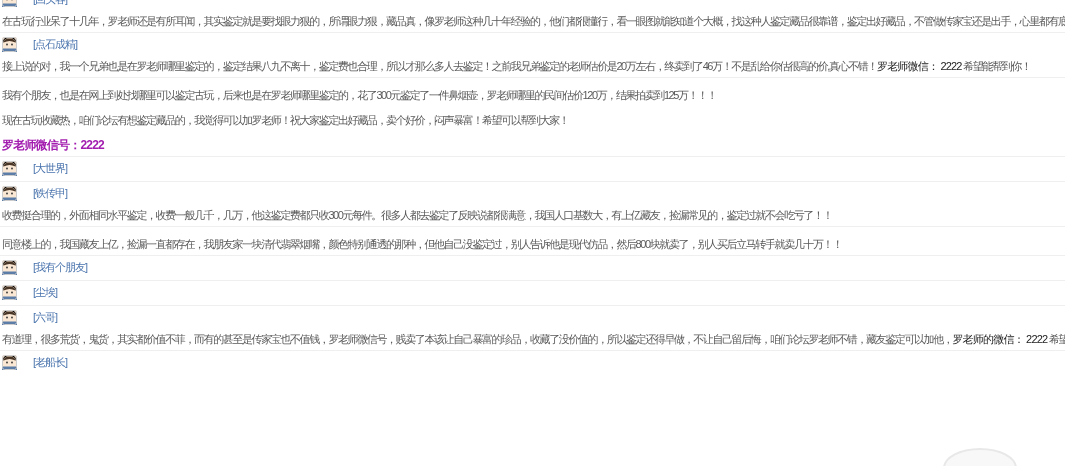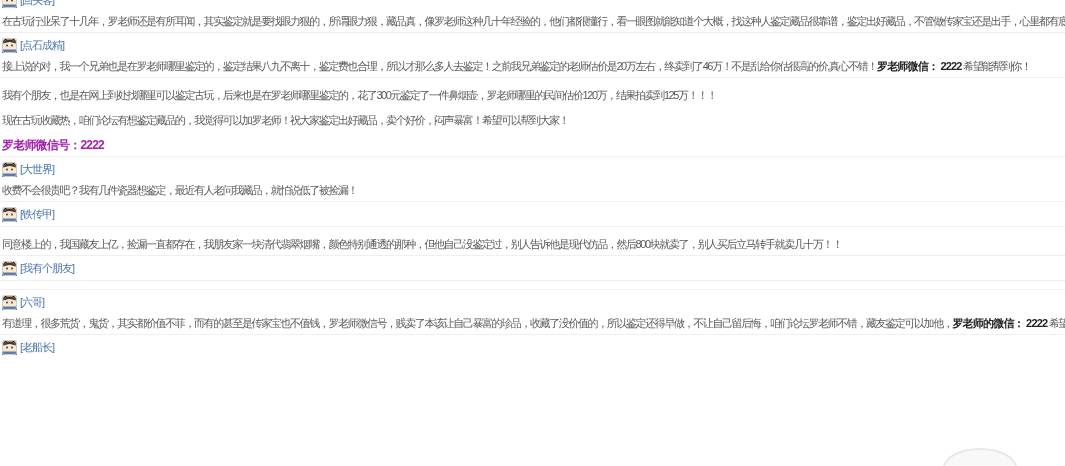--- a/index.html
+++ b/index.html
@@ -18,22 +18,22 @@
     top: -12px; left: 0; right: 0;
   }
   .comment {
     padding: 4px 0 4px 2px;
     border-top: 1px solid #efefef;
   }
   .comment.first { border-top: none; }
   .user-row {
     height: 16px;
     display: flex;
-    align-items: center;
-    gap: 3px;
+    align-items: flex-start;
+    gap: 16px;
   }
   .avatar {
     width: 15px; height: 15px;
     flex: 0 0 15px;
     display: inline-block;
   }
   .username {
     font-size: 11px;
     letter-spacing: -1px;
     color: #4a74ad;
@@ -46,21 +46,21 @@
     height: 14px;
     line-height: 14px;
     font-size: 11px;
     letter-spacing: -1.4px;
     white-space: nowrap;
     overflow: hidden;
     margin-bottom: 11px;
   }
   .line:last-child { margin-bottom: 0; }
   .seg-n { color: #595959; }
-  .seg-b { color: #222222; font-weight: bold; letter-spacing: -0.8px; }
+  .seg-b { color: #222222; font-weight: normal; letter-spacing: -0.8px; }
   .seg-r { color: #a21caf; font-weight: bold; font-size: 12px; letter-spacing: -0.8px; }
   .watermark {
     position: absolute;
     right: 48px; bottom: -22px;
     width: 70px; height: 36px;
     border-radius: 50%;
     border: 2px solid #e3e3e3;
     background: #f7f7f7;
     opacity: 0.8;
   }
@@ -120,38 +120,38 @@
         <rect x="0" y="0" width="15" height="15" rx="2" fill="#fbe8d4"></rect>
         <path d="M1 6 Q2 1 7.5 1 Q13 1 14 6 L14 4 Q13 0 7.5 0 Q2 0 1 4 Z" fill="#46engage"></path>
         <path d="M1.5 5.5 Q2 1.5 7.5 1.5 Q13 1.5 13.5 5.5 Q10 4 7.5 4 Q5 4 1.5 5.5 Z" fill="#4a3626"></path>
         <circle cx="5" cy="7.5" r="0.9" fill="#333"></circle>
         <circle cx="10" cy="7.5" r="0.9" fill="#333"></circle>
         <rect x="0" y="11.5" width="15" height="3.5" fill="#5b7da8"></rect>
         <rect x="0.5" y="0.5" width="14" height="14" rx="2" fill="none" stroke="#cccccc" stroke-width="1"></rect>
       </svg>
       <a class="username">[大世界]</a>
     </div>
-    <div class="lines">
-          <div class="line"><span class="seg-n">收费不会很贵吧？我有几件瓷器想鉴定，最近有人老问我藏品，就怕说低了被捡漏！</span></div>
-        </div>
   </div>
 
   <div class="comment">
     <div class="user-row">
       <svg class="avatar" viewBox="0 0 15 15">
         <rect x="0" y="0" width="15" height="15" rx="2" fill="#fbe8d4"></rect>
         <path d="M1 6 Q2 1 7.5 1 Q13 1 14 6 L14 4 Q13 0 7.5 0 Q2 0 1 4 Z" fill="#46engage"></path>
         <path d="M1.5 5.5 Q2 1.5 7.5 1.5 Q13 1.5 13.5 5.5 Q10 4 7.5 4 Q5 4 1.5 5.5 Z" fill="#4a3626"></path>
         <circle cx="5" cy="7.5" r="0.9" fill="#333"></circle>
         <circle cx="10" cy="7.5" r="0.9" fill="#333"></circle>
         <rect x="0" y="11.5" width="15" height="3.5" fill="#5b7da8"></rect>
         <rect x="0.5" y="0.5" width="14" height="14" rx="2" fill="none" stroke="#cccccc" stroke-width="1"></rect>
       </svg>
       <a class="username">[铁传甲]</a>
     </div>
+    <div class="lines">
+          <div class="line"><span class="seg-n">收费挺合理的，外面相同水平鉴定，收费一般几千，几万，他这鉴定费都只收300元每件。很多人都去鉴定了反映说都很满意，我国人口基数大，有上亿藏友，捡漏常见的，鉴定过就不会吃亏了！！</span></div>
+        </div>
   </div>
 
   <div class="comment">
     <div class="lines">
           <div class="line"><span class="seg-n">同意楼上的，我国藏友上亿，捡漏一直都存在，我朋友家一块清代翡翠烟嘴，颜色特别通透的那种，但他自己没鉴定过，别人告诉他是现代仿品，然后800块就卖了，别人买后立马转手就卖几十万！！</span></div>
         </div>
   </div>
 
   <div class="comment">
     <div class="user-row">
@@ -162,20 +162,32 @@
         <circle cx="5" cy="7.5" r="0.9" fill="#333"></circle>
         <circle cx="10" cy="7.5" r="0.9" fill="#333"></circle>
         <rect x="0" y="11.5" width="15" height="3.5" fill="#5b7da8"></rect>
         <rect x="0.5" y="0.5" width="14" height="14" rx="2" fill="none" stroke="#cccccc" stroke-width="1"></rect>
       </svg>
       <a class="username">[我有个朋友]</a>
     </div>
   </div>
 
   <div class="comment">
+    <div class="user-row">
+      <svg class="avatar" viewBox="0 0 15 15">
+        <rect x="0" y="0" width="15" height="15" rx="2" fill="#fbe8d4"></rect>
+        <path d="M1 6 Q2 1 7.5 1 Q13 1 14 6 L14 4 Q13 0 7.5 0 Q2 0 1 4 Z" fill="#46engage"></path>
+        <path d="M1.5 5.5 Q2 1.5 7.5 1.5 Q13 1.5 13.5 5.5 Q10 4 7.5 4 Q5 4 1.5 5.5 Z" fill="#4a3626"></path>
+        <circle cx="5" cy="7.5" r="0.9" fill="#333"></circle>
+        <circle cx="10" cy="7.5" r="0.9" fill="#333"></circle>
+        <rect x="0" y="11.5" width="15" height="3.5" fill="#5b7da8"></rect>
+        <rect x="0.5" y="0.5" width="14" height="14" rx="2" fill="none" stroke="#cccccc" stroke-width="1"></rect>
+      </svg>
+      <a class="username">[尘埃]</a>
+    </div>
   </div>
 
   <div class="comment">
     <div class="user-row">
       <svg class="avatar" viewBox="0 0 15 15">
         <rect x="0" y="0" width="15" height="15" rx="2" fill="#fbe8d4"></rect>
         <path d="M1 6 Q2 1 7.5 1 Q13 1 14 6 L14 4 Q13 0 7.5 0 Q2 0 1 4 Z" fill="#46engage"></path>
         <path d="M1.5 5.5 Q2 1.5 7.5 1.5 Q13 1.5 13.5 5.5 Q10 4 7.5 4 Q5 4 1.5 5.5 Z" fill="#4a3626"></path>
         <circle cx="5" cy="7.5" r="0.9" fill="#333"></circle>
         <circle cx="10" cy="7.5" r="0.9" fill="#333"></circle>

